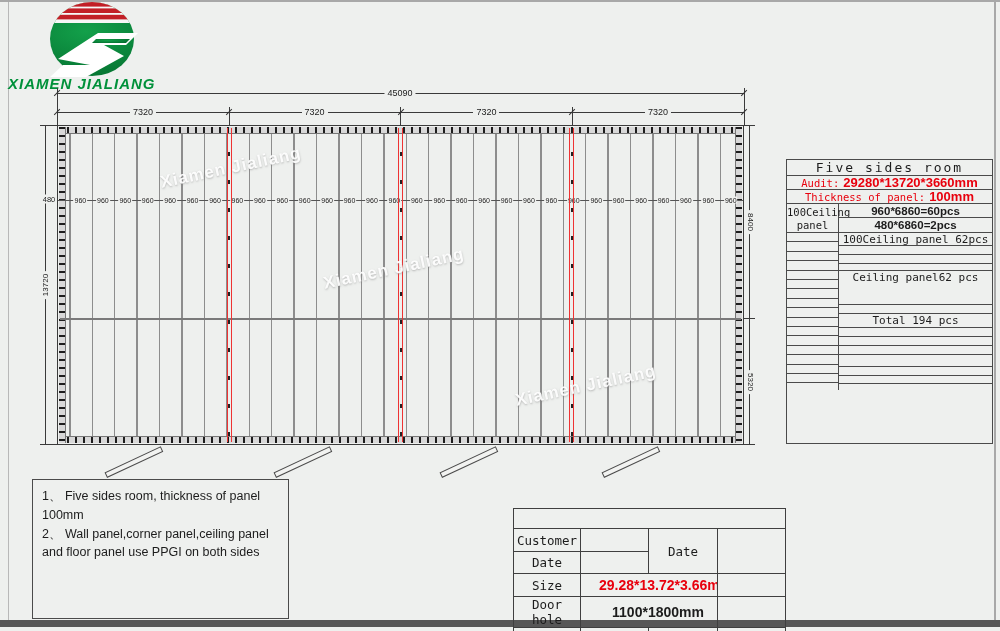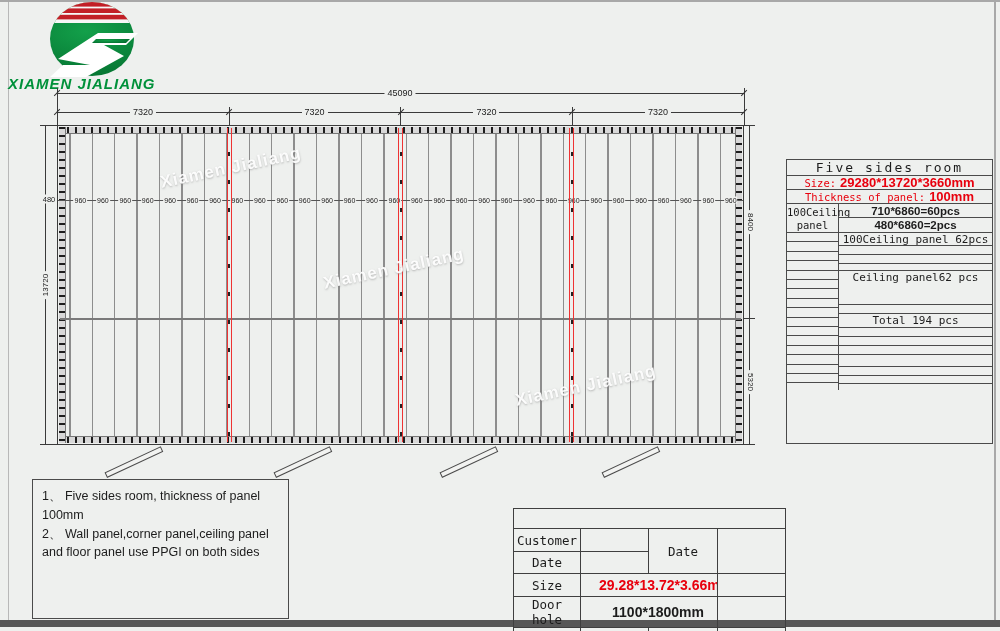--- a/index.html
+++ b/index.html
@@ -221,21 +221,21 @@
   <div id="leaders">
       <div class="leader" style="left: 100px; top: 446px; position: absolute;"></div>
       <div class="leader" style="left: 269px; top: 446px; position: absolute;"></div>
       <div class="leader" style="left: 435px; top: 446px; position: absolute;"></div>
       <div class="leader" style="left: 597px; top: 446px; position: absolute;"></div>
     </div>
 
   <div id="spec" class="abs">
     <div class="trow" id="spec-title">Five sides room</div>
     <div class="trow specred">
-      <span class="lab">Size:</span>
+      <span class="lab">Audit:</span>
       <span class="val">29280*13720*3660mm</span>
     </div>
     <div class="trow specred">
       <span class="lab">Thickness of panel:</span>
       <span class="val">100mm</span>
     </div>
     <div id="spec-body">
       <div id="spec-leftcol">
         <div id="group-label">100Ceiling panel</div>
         <div id="leftcol-lines">
@@ -252,21 +252,21 @@
             <div class="lcl" style="top: 122px;"></div>
             <div class="lcl" style="top: 131.4px;"></div>
             <div class="lcl" style="top: 140.8px;"></div>
             <div class="lcl" style="top: 150.2px;"></div>
             <div class="lcl" style="top: 159.6px;"></div>
             <div class="lcl" style="top: 169px;"></div>
             <div class="lcl" style="top: 178.4px;"></div>
           </div>
       </div>
       <div id="spec-rows">
-          <div class="srow bold" style="height: 14px;">710*6860=60pcs</div>
+          <div class="srow bold" style="height: 14px;">960*6860=60pcs</div>
           <div class="srow bold" style="height: 15px;">480*6860=2pcs</div>
           <div class="srow mono" style="height: 13px;">100Ceiling panel 62pcs</div>
           <div class="srow mono" style="height: 9px;"></div>
           <div class="srow mono" style="height: 9px;"></div>
           <div class="srow mono" style="height: 7px;"></div>
           <div class="srow mono" style="height: 34px; align-items: flex-start;">Ceiling panel62 pcs</div>
           <div class="srow mono" style="height: 9px;"></div>
           <div class="srow mono" style="height: 14px;">Total 194 pcs</div>
           <div class="srow mono" style="height: 9px;"></div>
           <div class="srow mono" style="height: 9px;"></div>

